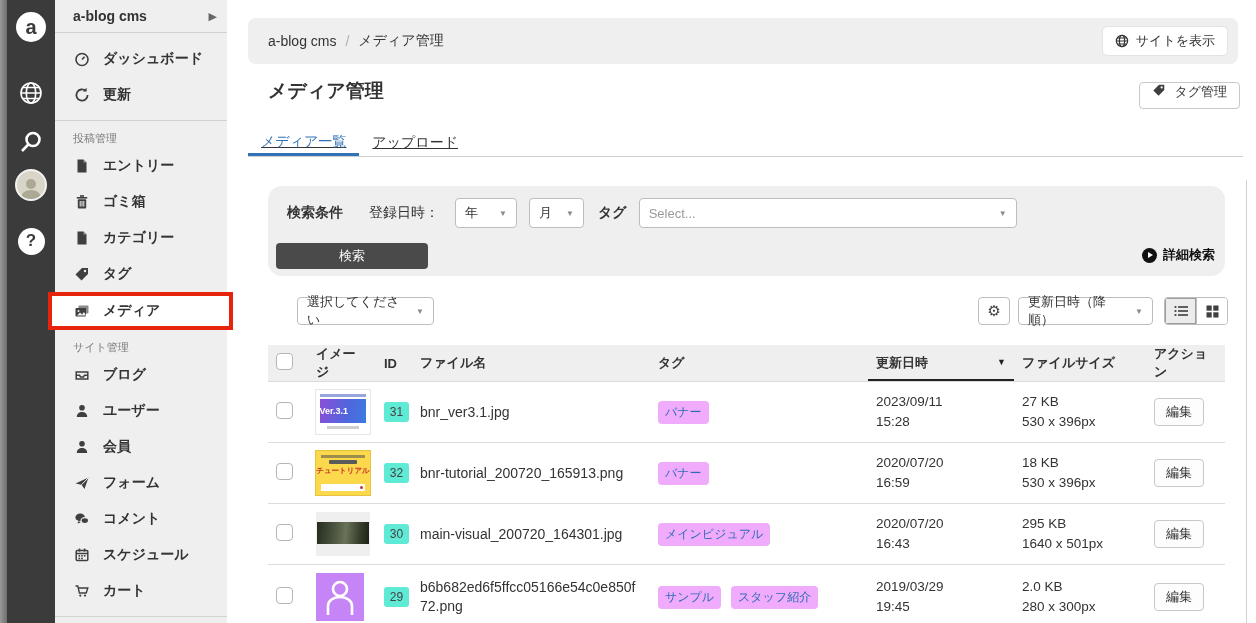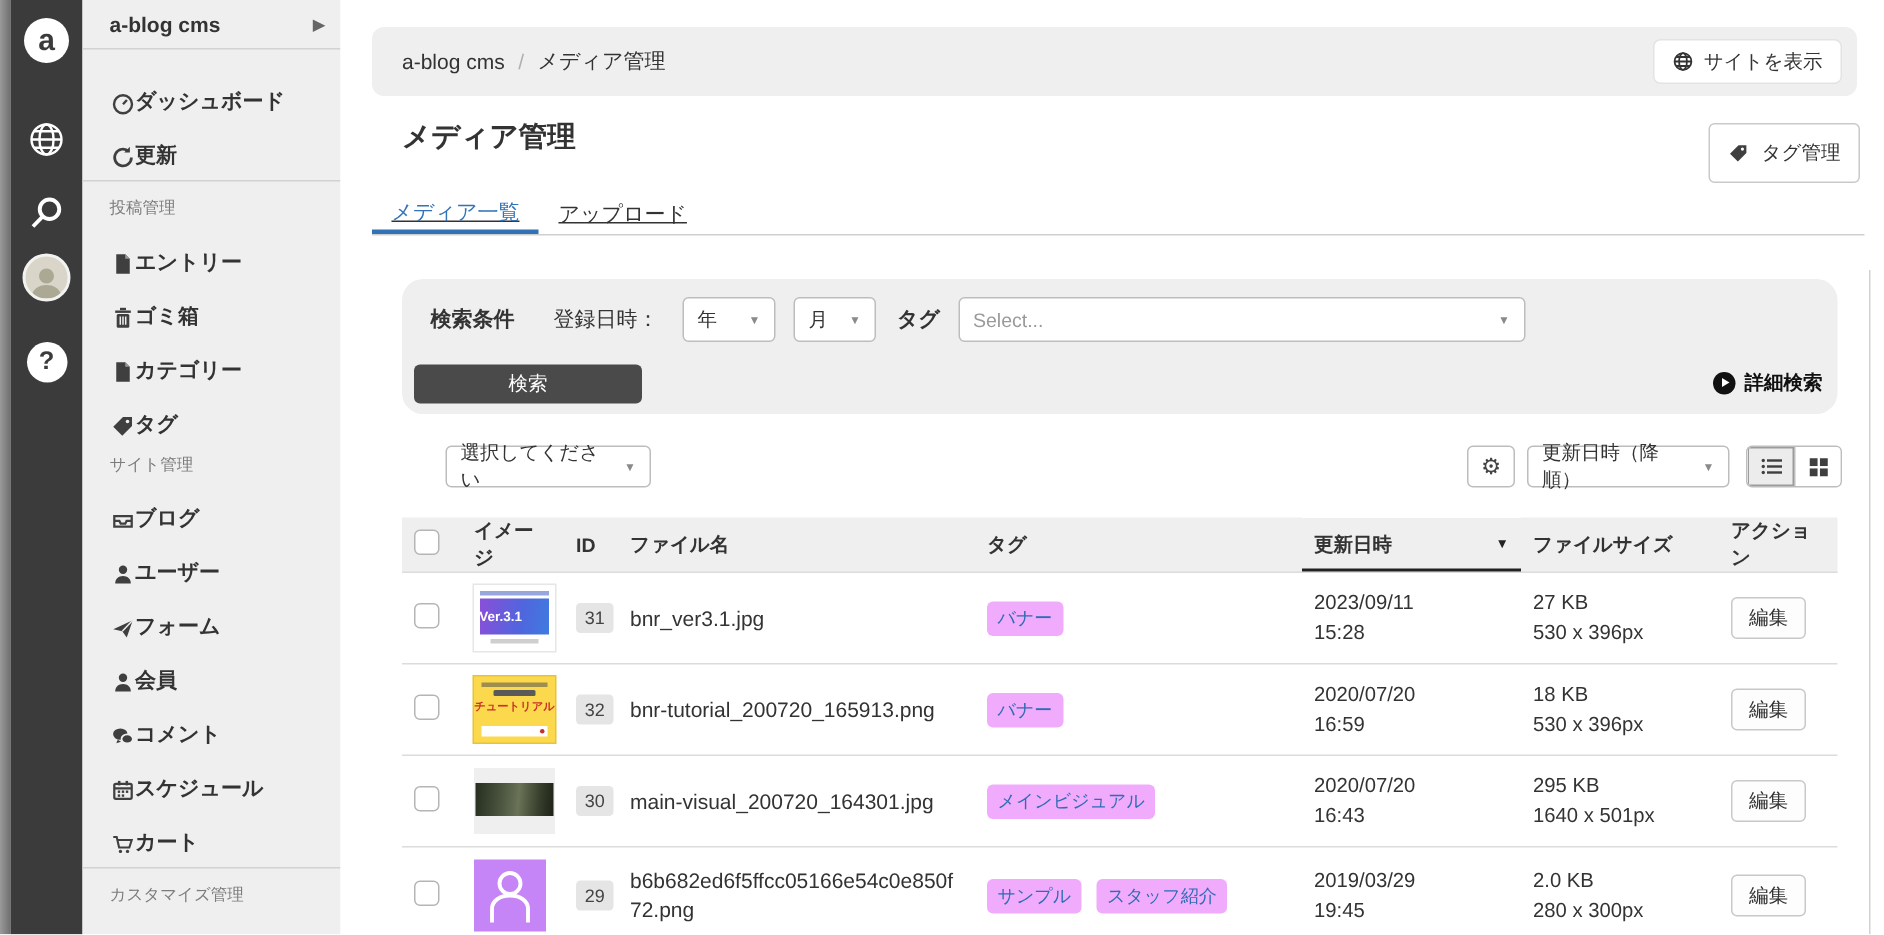--- a/index.html
+++ b/index.html
@@ -25,41 +25,41 @@
     overflow:hidden; display:flex; align-items:flex-end; justify-content:center; }
   .rail-help { margin-top:24px; }
   .help-circle { width:27px; height:27px; border-radius:50%; background:#fff; color:#3b3b3b;
     font-weight:bold; font-size:17px; display:flex; align-items:center; justify-content:center; }
 
   
   .sidebar { position:absolute; left:55px; top:0; width:172px; height:623px; background:#efefef; }
   .side-header { height:33px; display:flex; align-items:center; padding:0 10px 0 18px;
     border-bottom:1px solid #d2d2d2; font-weight:bold; font-size:14px; color:#333; cursor:pointer; }
   .side-header .chev { margin-left:auto; color:#666; font-size:11px; }
-  .side-item { height:36px; display:flex; align-items:flex-end; padding-left:19px;
+  .side-item { height:36px; display:flex; align-items:center; gap:13px; padding-left:19px;
     font-size:14px; font-weight:600; color:#333; cursor:pointer; white-space:nowrap; }
   .side-item .ico { width:16px; height:16px; display:flex; align-items:center; justify-content:center; flex:0 0 16px; }
   .side-label { padding:10px 0 2px 18px; font-size:11px; color:#7c7c7c; }
   .side-div { border-top:1px solid #d2d2d2; margin-top:7px; }
   .side-item.active { position:relative; z-index:3; background:#fff; border:4px solid #e8230d;
     margin-left:-7px; padding-left:22px; height:38px; width:185px; }
 
   
   .main { position:absolute; left:227px; top:0; width:1029px; height:623px; background:#fff; }
 
   .crumb-bar { position:absolute; left:21px; top:18px; width:990px; height:46px; background:#efefef;
     border-radius:8px; display:flex; align-items:center; padding:0 10px 0 20px; }
   .crumb { font-size:14px; color:#333; }
   .crumb-sep { color:#b0b0b0; margin:0 9px; font-size:14px; }
   .view-site-btn { margin-left:auto; background:#fff; border:1px solid #e3e3e3; border-radius:5px;
     height:30px; padding:0 12px; display:flex; align-items:center; gap:7px; font-size:13px; color:#333; cursor:pointer; }
 
   .page-title { position:absolute; left:41px; top:78px; font-size:19px; font-weight:bold; color:#333; }
-  .tag-manage-btn { position:absolute; right:16px; top:82px; height:40px; background:#fff;
-    border:1px solid #c9c9c9; border-radius:4px; padding:0 12px; display:flex; align-items:center; gap:8px;
+  .tag-manage-btn { position:absolute; right:16px; top:82px; height:27px; background:#fff;
+    border:1px solid #c9c9c9; border-radius:4px; padding:0 12px; display:flex; align-items:flex-start; gap:8px;
     font-size:13px; color:#333; cursor:pointer; }
 
   
   .tabs { position:absolute; left:21px; top:130px; width:995px; height:27px; display:flex;
     border-bottom:1px solid #cfcfcf;text-decoration:underline; }
   .tab { padding:0 13px; font-size:14px; display:flex; align-items:center; cursor:pointer; color:#333; }
   .tab.active { color:#3273b8; border-bottom:3px solid #3273b8; font-weight:400; }
 
   
   .search-panel { position:absolute; left:41px; top:186px; width:957px; height:90px; background:#efefef;
@@ -99,21 +99,21 @@
   .media-table { position:absolute; left:41px; top:345px; width:957px; border-collapse:collapse; table-layout:fixed; }
   .media-table th { background:#efefef; font-size:13px; font-weight:bold; text-align:left; color:#333;
     height:33px; padding:0 8px; }
   .media-table th.c-check, .media-table td.c-check { padding-left:8px; }
   .media-table th.sorted { position:relative; box-shadow:inset 0 -2px 0 #222; }
   .sort-caret { float:right; font-size:9px; color:#222; margin-top:3px; }
   .media-table td { border-bottom:1px solid #dcdcdc; font-size:14px; color:#333; padding:8px 8px; vertical-align:middle; }
   .media-table tr.row1 td { border-top:1px solid #dcdcdc; }
   .checkbox { width:17px; height:17px; border:1.5px solid #b5b5b5; border-radius:4px; background:#fff;
     display:inline-block; cursor:pointer; }
-  .id-badge { display:inline-block; min-width:25px; text-align:center; background:#e5e5e5; color:#444;
+  .id-badge { display:inline-block; min-width:25px; text-align:center; background:#5eead4; color:#444;
     border-radius:3px; font-size:12px; padding:3px 4px; }
   .pill { display:inline-block; background:#f0abfc; color:#2e6cb5; font-size:12px; border-radius:4px;
     padding:3px 7px; margin-right:6px; white-space:nowrap; }
   .fname { word-break:break-all; line-height:1.35; }
   .two-line { line-height:1.5; font-size:13.5px; }
   .edit-btn { background:#fdfdfd; border:1px solid #c8c8c8; border-radius:4px; font-size:13px; color:#333;
     padding:4px 11px; cursor:pointer; }
 
   
   .thumb { position:relative; width:54px; height:44px; cursor:pointer; overflow:hidden; }
@@ -249,20 +249,31 @@
     </div>
     <div class="side-item">
       <span class="ico">
         <svg width="16" height="16" viewBox="0 0 16 16">
             <path d="M1.5 8.5 8 2h6v6l-6.5 6.5z" fill="#3f3f3f"></path>
             <circle cx="11" cy="5" r="1.2" fill="#efefef"></circle>
           </svg>
         </span>
       <span>タグ</span>
     </div>
+    <div class="side-item active">
+      <span class="ico">
+        <svg width="16" height="16" viewBox="0 0 16 16">
+            <rect x="4.5" y="2.5" width="10" height="8" rx="1" fill="#8a8a8a"></rect>
+            <rect x="1.5" y="5" width="10.5" height="8.5" rx="1" fill="#3f3f3f"></rect>
+            <circle cx="4.5" cy="8" r="1" fill="#efefef"></circle>
+            <path d="M3 12.5l3-3 2 2 2-2.5 2 3.5z" fill="#efefef"></path>
+          </svg>
+        </span>
+      <span>メディア</span>
+    </div>
 
     <div class="side-label">サイト管理</div>
 
     <div class="side-item">
       <span class="ico">
         <svg width="16" height="16" viewBox="0 0 16 16">
             <g fill="none" stroke="#3f3f3f" stroke-width="1.5">
               <path d="M2.2 5h11.6v7H2.2z"></path>
               <path d="M2.2 8.3h3.4l.9 1.8h3l.9-1.8h3.4"></path>
             </g>
@@ -277,36 +288,36 @@
               <circle cx="8" cy="4.8" r="2.8"></circle>
               <path d="M2.8 14c0-3.2 2.3-5 5.2-5s5.2 1.8 5.2 5z"></path>
             </g>
           </svg>
         </span>
       <span>ユーザー</span>
     </div>
     <div class="side-item">
       <span class="ico">
         <svg width="16" height="16" viewBox="0 0 16 16">
-            <path d="M1.5 8.5 14.5 2.5 10.5 14 7.5 9.8 1.5 8.5z" fill="#3f3f3f"></path>
-            <path d="M7.5 9.8 14.5 2.5" stroke="#efefef" stroke-width="1"></path>
-          </svg>
-        </span>
-      <span>フォーム</span>
-    </div>
-    <div class="side-item">
-      <span class="ico">
-        <svg width="16" height="16" viewBox="0 0 16 16">
             <g fill="#3f3f3f">
               <circle cx="8" cy="4.8" r="2.8"></circle>
               <path d="M2.8 14c0-3.2 2.3-5 5.2-5s5.2 1.8 5.2 5z"></path>
             </g>
           </svg>
         </span>
       <span>会員</span>
+    </div>
+    <div class="side-item">
+      <span class="ico">
+        <svg width="16" height="16" viewBox="0 0 16 16">
+            <path d="M1.5 8.5 14.5 2.5 10.5 14 7.5 9.8 1.5 8.5z" fill="#3f3f3f"></path>
+            <path d="M7.5 9.8 14.5 2.5" stroke="#efefef" stroke-width="1"></path>
+          </svg>
+        </span>
+      <span>フォーム</span>
     </div>
     <div class="side-item">
       <span class="ico">
         <svg width="16" height="16" viewBox="0 0 16 16">
             <ellipse cx="6.2" cy="6.4" rx="4.8" ry="3.8" fill="#3f3f3f"></ellipse>
             <ellipse cx="10.8" cy="9.6" rx="3.8" ry="3" fill="#3f3f3f" stroke="#efefef" stroke-width="1.2"></ellipse>
             <path d="M3.5 12.5l1-2.4 2.2 1.4z" fill="#3f3f3f"></path>
           </svg>
         </span>
       <span>コメント</span>

